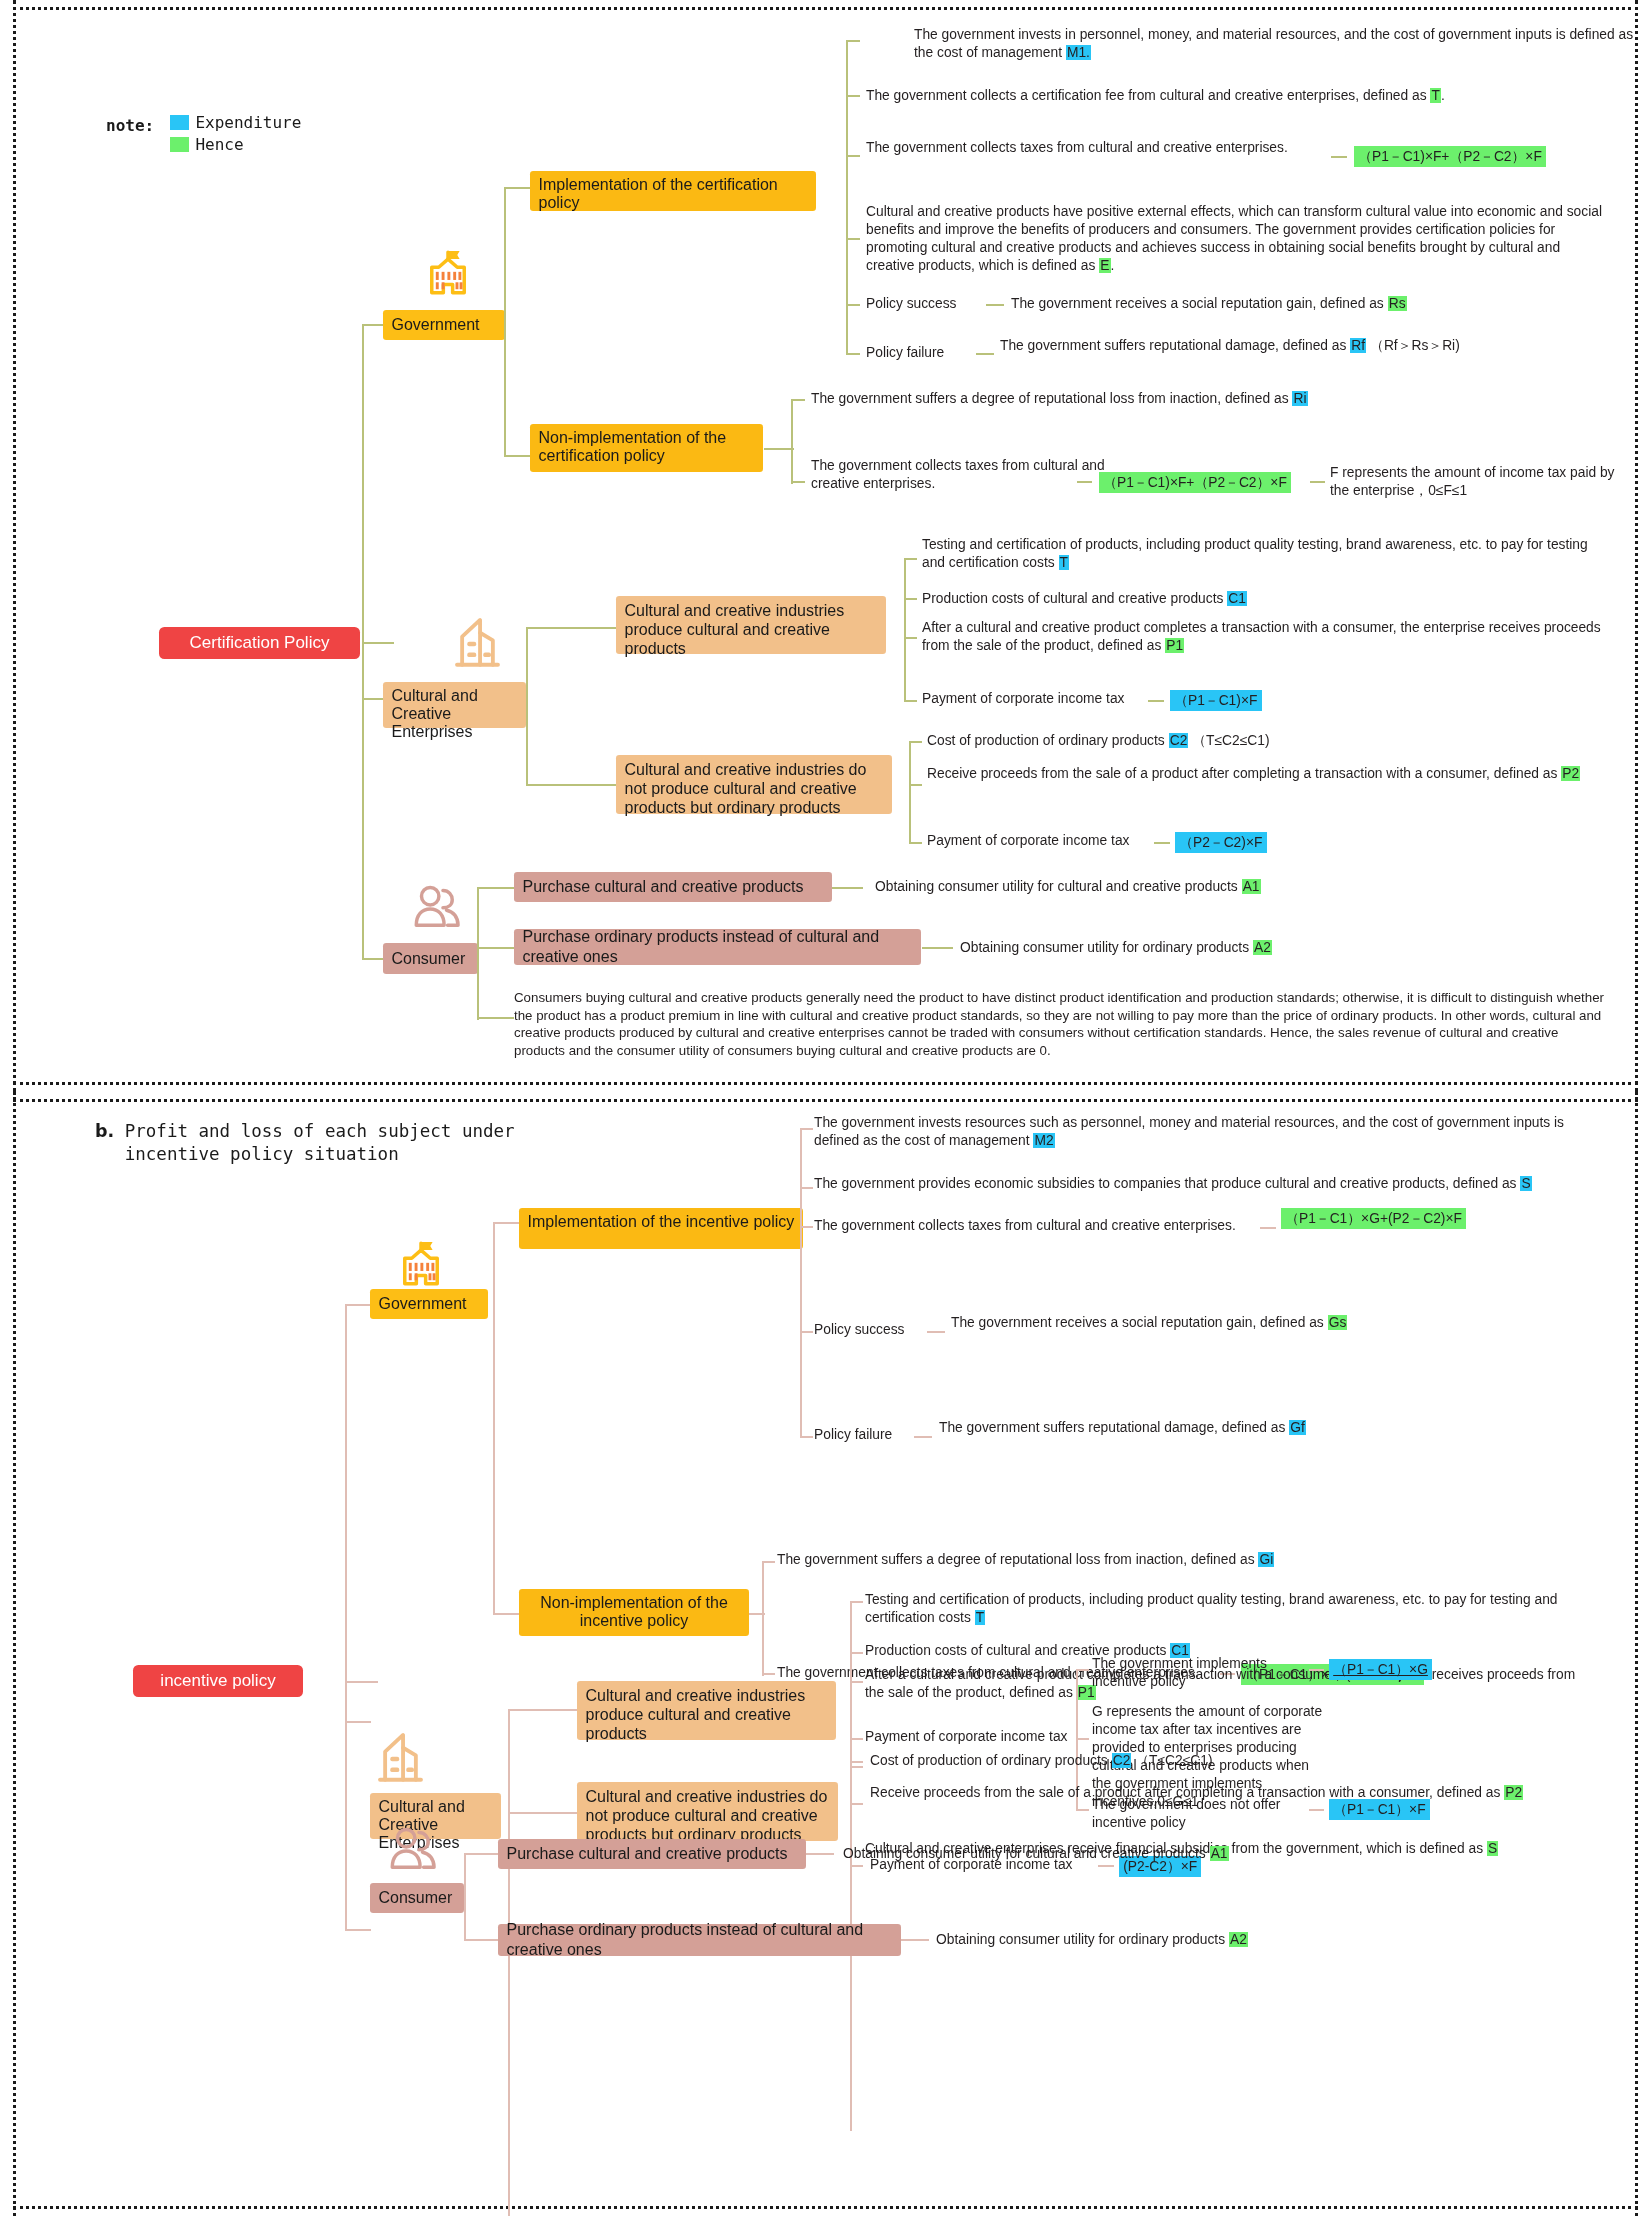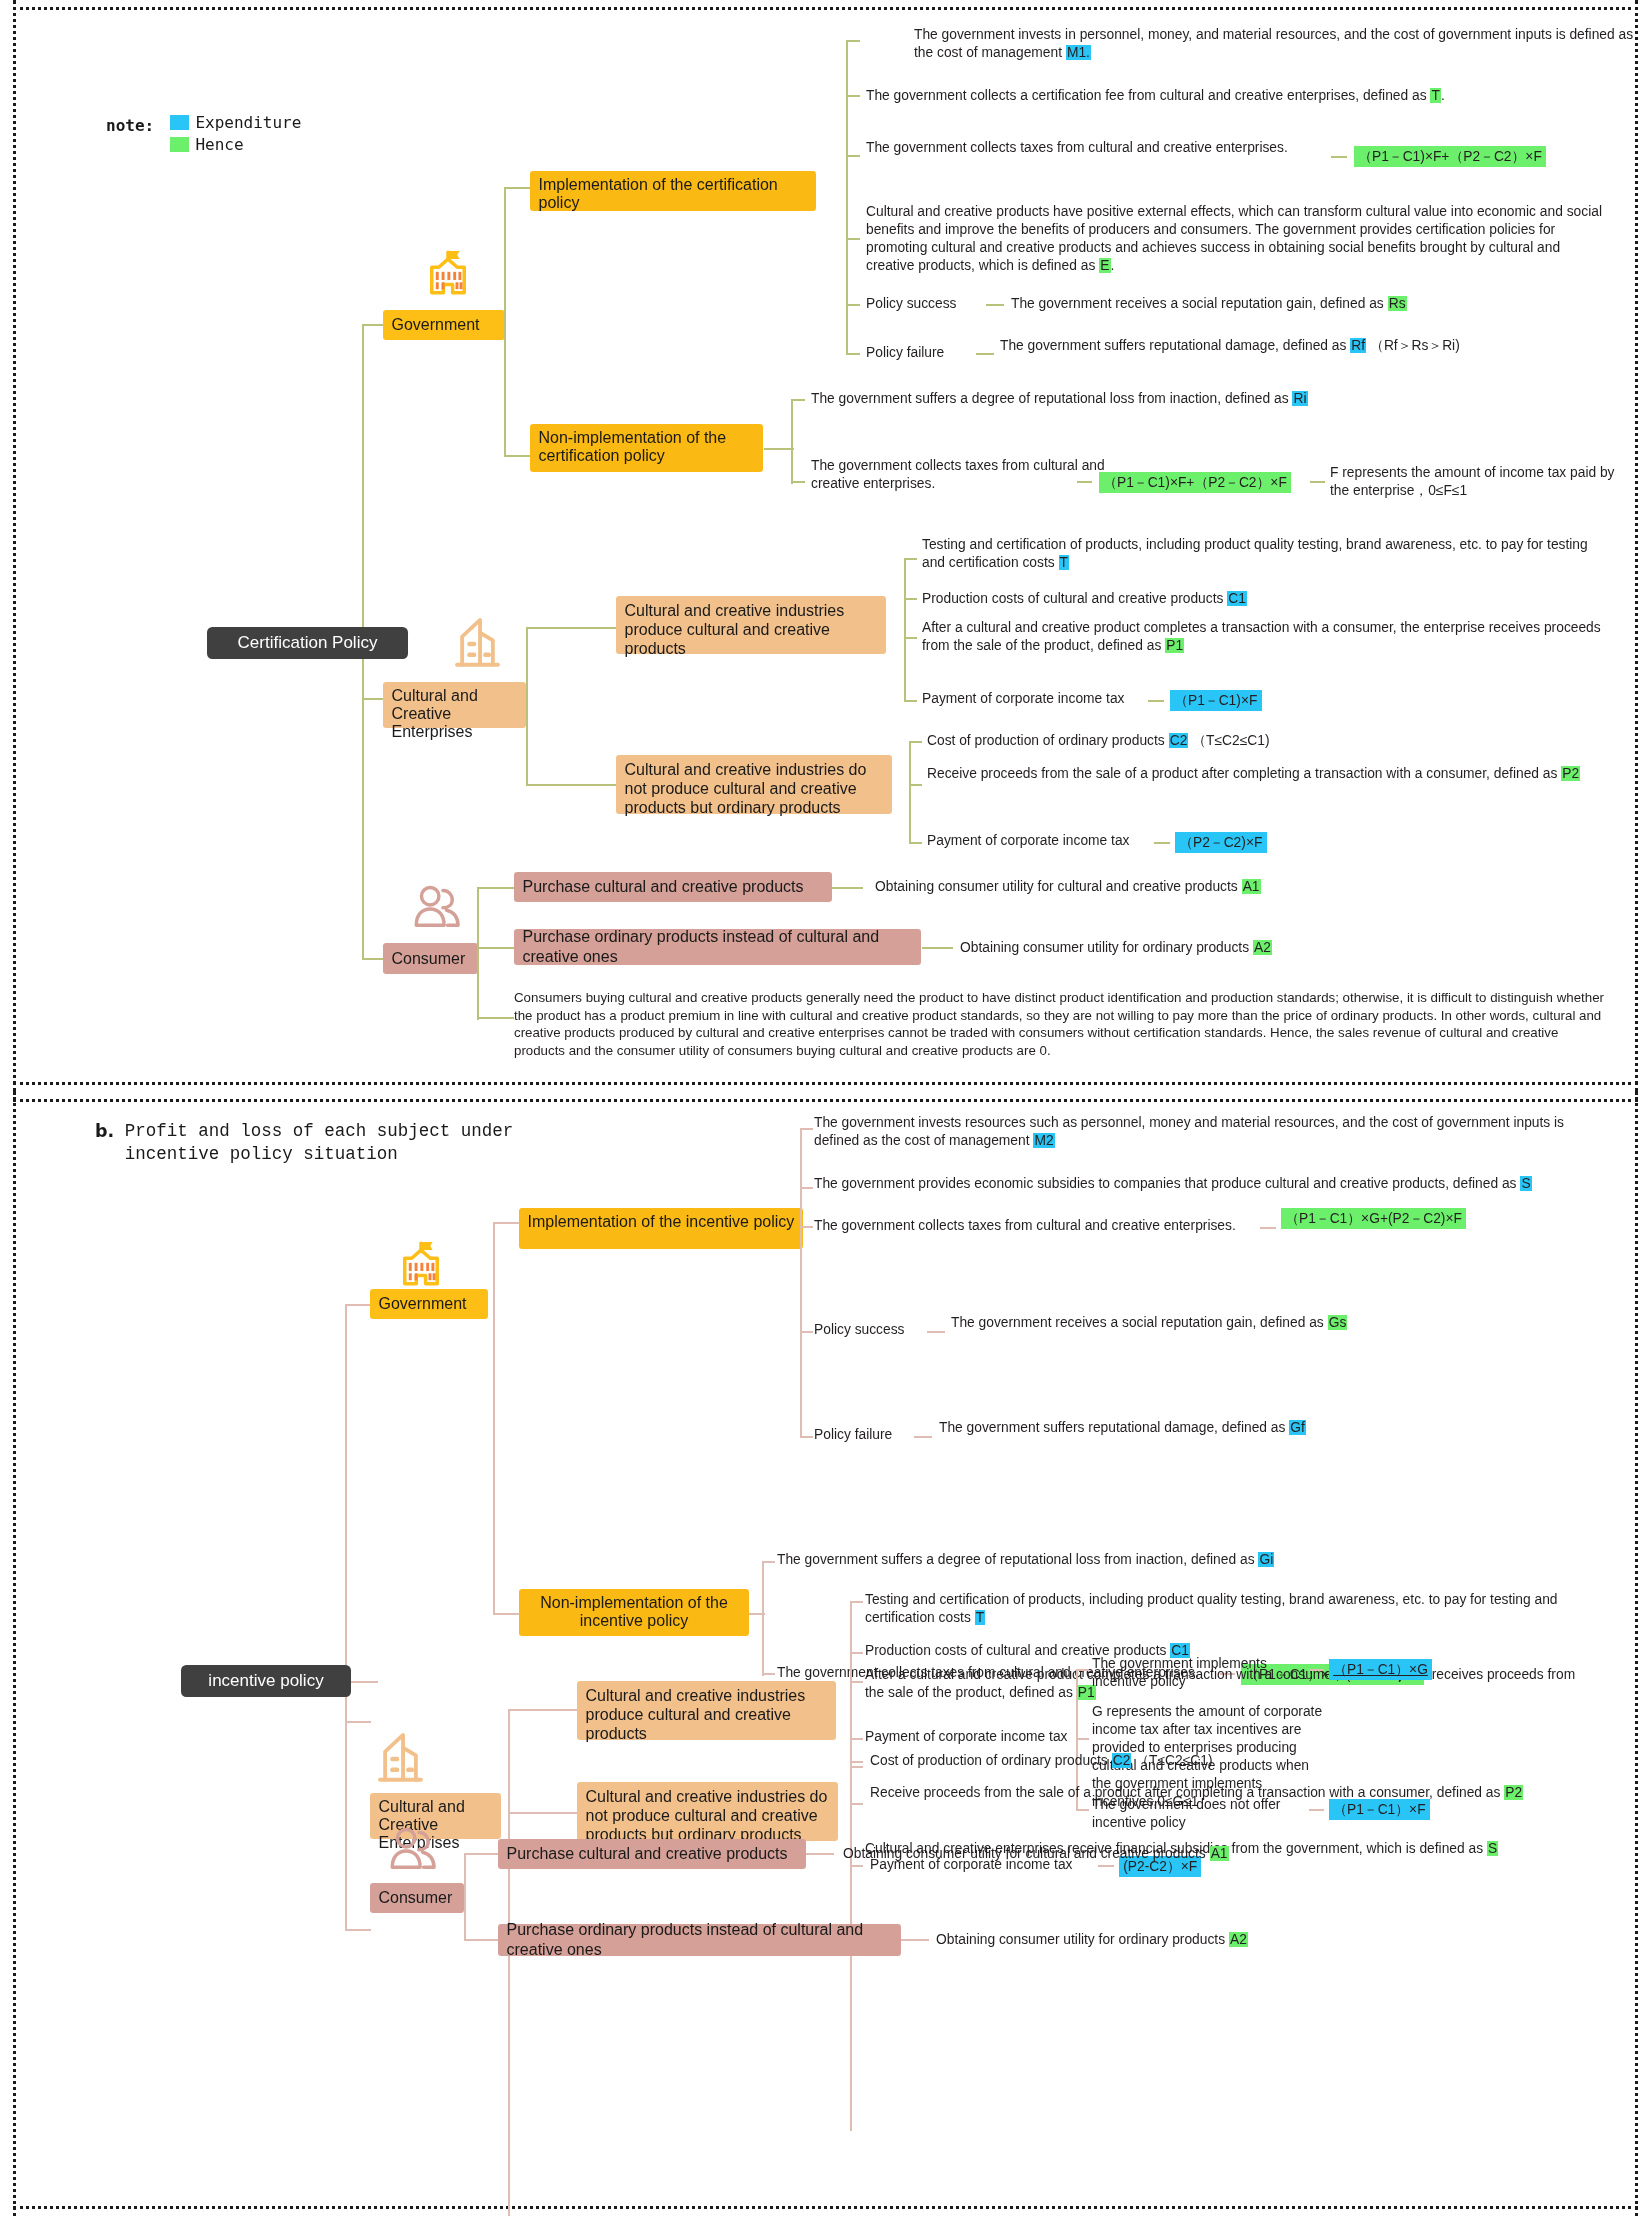--- a/index.html
+++ b/index.html
@@ -48,21 +48,21 @@
     font-size:16px; color:#1a1a1a; margin-left:6.4px;
   }
 
   
   .node{
     position:absolute; box-sizing:border-box;
     display:flex; align-items:center;
     padding:5.3px 8.5px; border-radius:3.2px;
     font-size:16px; line-height:20px;
   }
-  .node.root{background:#404040;color:#ffffff;border-radius:5.3px;font-size:17px;margin-left:48px;}
+  .node.root{background:#ef4444;color:#ffffff;border-radius:5.3px;font-size:17px;}
   .node.lvl1{background:#fbb913;color:#1a1a1a;}
   .node.gov{background:#fdbe15;color:#1a1a1a;border-radius:3.2px;}
   .node.ent{background:#f2c08a;color:#1a1a1a;border-radius:3.2px;}
   .node.con{background:#d4a097;color:#1a1a1a;border-radius:3.2px;}
 
   
   .leaf{
     position:absolute; font-size:13.8px; line-height:18px;
     color:#231f20; box-sizing:border-box;
   }
@@ -274,21 +274,21 @@
 
   <div class="leaf sm" style="left:514px; top:989px; width:1092px;">Consumers buying cultural and creative products generally need the product to have distinct product identification and production standards; otherwise, it is difficult to distinguish whether the product has a product premium in line with cultural and creative product standards, so they are not willing to pay more than the price of ordinary products. In other words, cultural and creative products produced by cultural and creative enterprises cannot be traded with consumers without certification standards. Hence, the sales revenue of cultural and creative products and the consumer utility of consumers buying cultural and creative products are 0.</div>
 </div>
 
 <div class="panel" id="panel-b">
   <div class="dotted-top"></div>
   <div class="dotted-bottom"></div>
   <div class="dotted-left"></div>
   <div class="dotted-right"></div>
 
-  <div class="fig-label" style="left:95px; top:27.6px;"><b>b.</b> <span style="display:inline-block;vertical-align:top;white-space:pre-line;font-family:Liberation Mono, monospace;">Profit and loss of each subject under
+  <div class="fig-label" style="left:95px; top:27.6px;"><b>b.</b> <span style="display:inline-block;vertical-align:top;white-space:pre-line;">Profit and loss of each subject under
 incentive policy situation</span></div>
 
   <div class="lnp" style="left:345px; top:212px; width:2.1px; height:626px;"></div>
   <div class="lnp" style="left:345px; top:589px; width:33px; height:2.1px;"></div>
   <div class="lnp" style="left:345px; top:212px; width:25.5px; height:2.1px;"></div>
   <div class="lnp" style="left:345px; top:629px; width:25.5px; height:2.1px;"></div>
   <div class="lnp" style="left:345px; top:837px; width:25.5px; height:2.1px;"></div>
 
   <div class="node root" style="left:133px; top:573px; width:170px; height:32px; justify-content:center;">
     <span>incentive policy</span>

